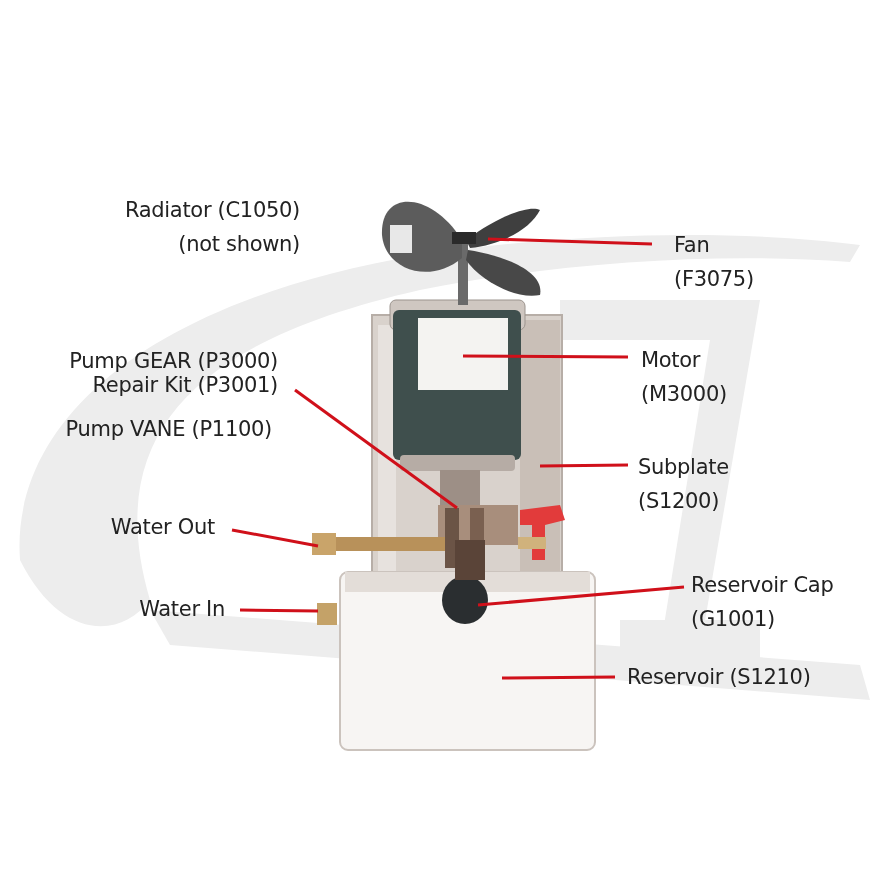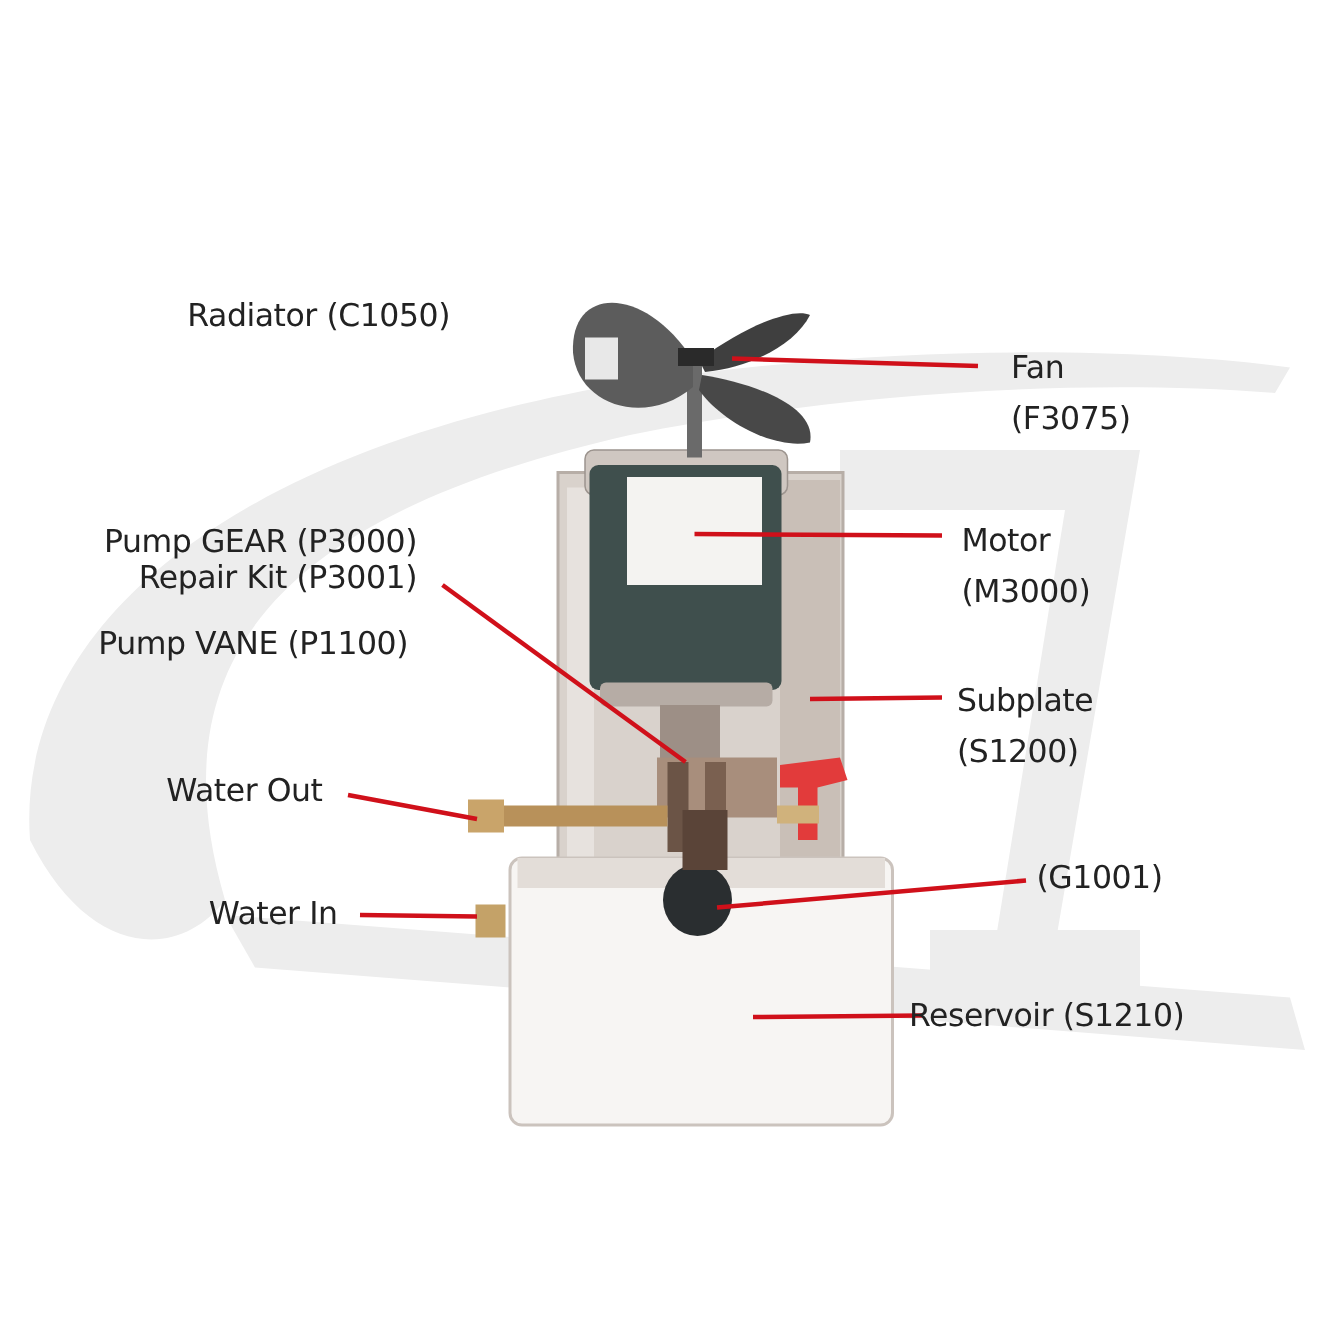--- a/index.html
+++ b/index.html
@@ -69,20 +69,21 @@
       <line x1="540" y1="466" x2="628" y2="465"></line>
       <line x1="232" y1="530" x2="318" y2="546"></line>
       <line x1="240" y1="610" x2="318" y2="611"></line>
       <line x1="478" y1="605" x2="684" y2="587"></line>
       <line x1="502" y1="678" x2="615" y2="677"></line>
     </g>
   </svg>
 
   <div class="lbl right" style="right:590px; top:193px;">
     <div>Radiator (C1050)</div>
+    <div>(not shown)</div>
   </div>
 
   <div class="lbl" style="left:674px; top:228px;">
     <div>Fan</div>
     <div>(F3075)</div>
   </div>
 
   <div class="lbl right" style="right:612px; top:334px;margin-top:10px;">
     <div>Pump GEAR (P3000)</div>
   </div>
@@ -105,19 +106,20 @@
 
   <div class="lbl right" style="right:675px; top:510px;">
     <div>Water Out</div>
   </div>
 
   <div class="lbl right" style="right:665px; top:592px;">
     <div>Water In</div>
   </div>
 
   <div class="lbl" style="left:691px; top:568px;">
+    <div>Reservoir Cap</div>
     <div>(G1001)</div>
   </div>
 
-  <div class="lbl" style="left:606px; top:660px;text-align:right;">
+  <div class="lbl" style="left:627px; top:660px;text-align:right;">
     <div>Reservoir (S1210)</div>
   </div>
 </div>
 
 </body></html>

